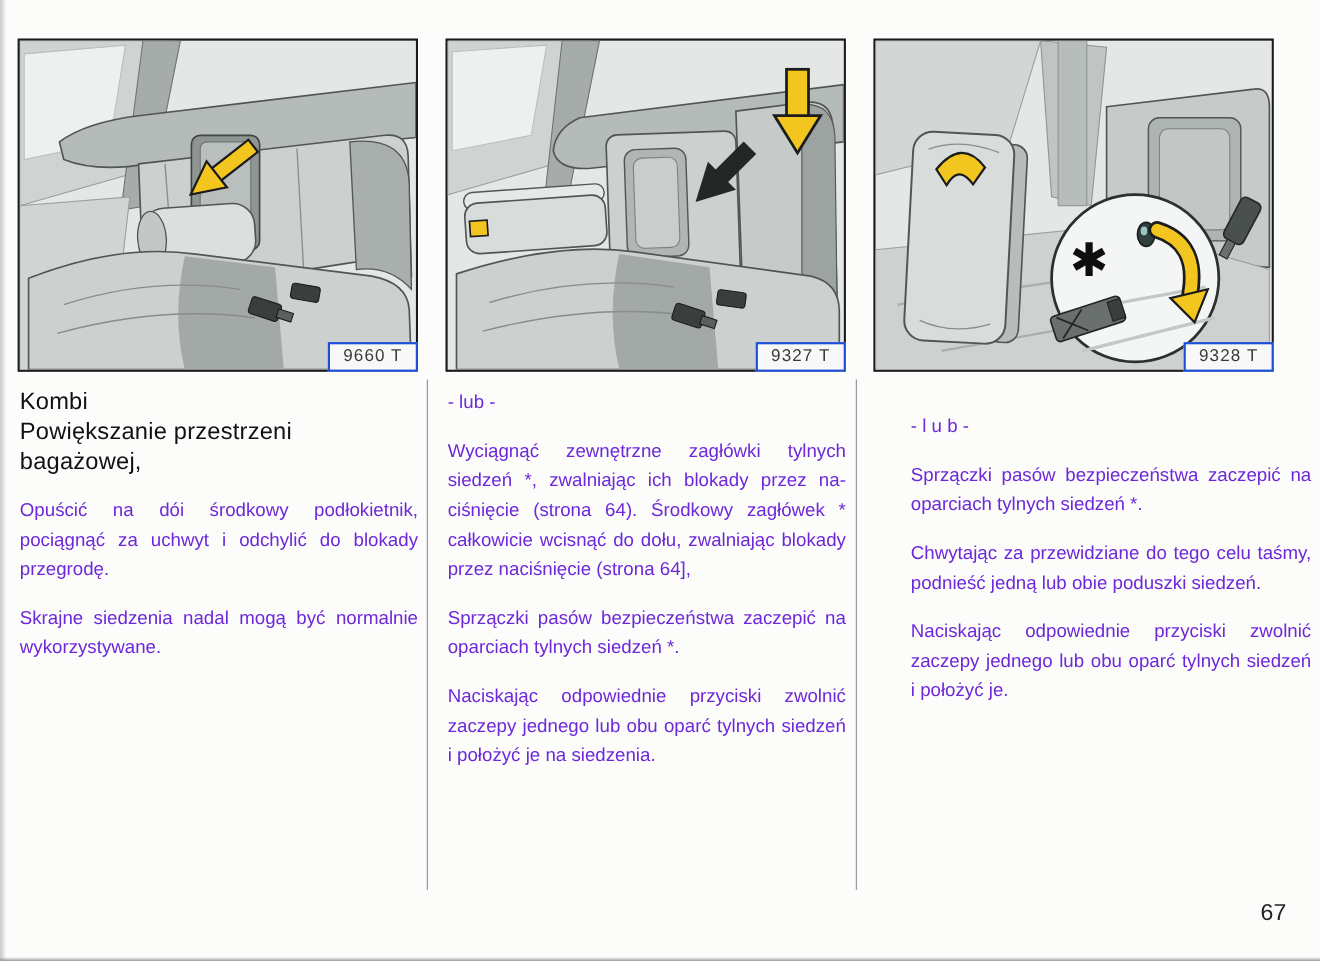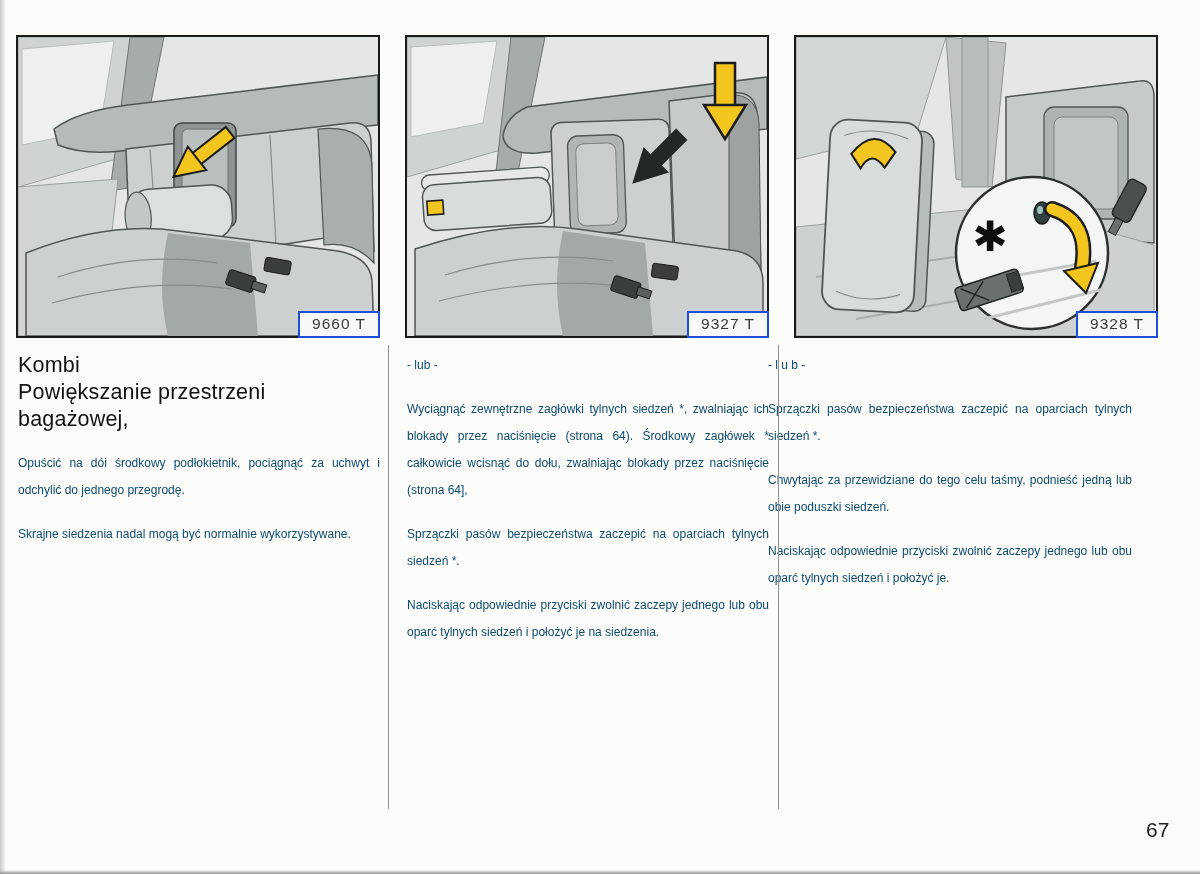--- a/index.html
+++ b/index.html
@@ -27,28 +27,28 @@
     padding:2px 12px 3px;font-size:15.5px;letter-spacing:1px;color:#3a3a3a;}
 
   #fig1{left:16px;}
   #fig2{left:405px;}
   #fig3{left:794px;}
 
   
   .textcol{position:absolute;top:352px;box-sizing:border-box;}
   #col1-text{left:18px;width:362px;}
   #col2-text{left:407px;width:362px;}
-  #col3-text{left:768px;width:364px;}
+  #col3-text{left:828px;width:364px;margin-top:22px;}
 
   h1{font-size:21.5px;font-weight:400;line-height:27px;margin:0 0 17px 0;
      letter-spacing:.2px;color:#111;}
   h1 span{display:block;}
   .lead{font-size:17.5px;line-height:27px;margin:0 0 0 0;}
-  .textcol p{font-size:12px;line-height:27px;margin:0 0 17px 0;
-     text-align:justify;hyphens:manual;color:#0c4a6e;}
+  .textcol p{font-size:17px;line-height:27px;margin:0 0 17px 0;
+     text-align:justify;hyphens:manual;color:#6d28d9;}
 
   
   .divider{position:absolute;top:345px;width:1px;height:464px;background:#8d9190;}
   #divider1{left:388px;}
   #divider2{left:778px;}
 
   .page-number{position:absolute;left:1146px;top:818px;font-size:21px;color:#222;}
 
   
 </style>
@@ -199,21 +199,21 @@
       </g>
     </svg>
     <div class="fig-label">9328 T</div>
   </div>
 
   <div class="textcol" id="col1-text">
     <h1>
       <span>Kombi</span>
       <span>Powiększanie przestrzeni bagażowej,</span>
     </h1>
-    <p>Opuścić na dói środkowy podłokietnik, pociągnąć za uchwyt i odchylić do jednego przegrodę.</p>
+    <p>Opuścić na dói środkowy podłokietnik, pociągnąć za uchwyt i odchylić do blokady przegrodę.</p>
     <p>Skrajne siedzenia nadal mogą być normal­nie wykorzystywane.</p>
   </div>
 
   <div class="textcol" id="col2-text">
     <p class="lead">- lub -</p>
     <p>Wyciągnąć zewnętrzne zagłówki tylnych siedzeń *, zwalniając ich blokady przez na­ciśnięcie (strona 64). Środkowy zagłówek * całkowicie wcisnąć do dołu, zwalniając blo­kady przez naciśnięcie (strona 64],</p>
     <p>Sprzączki pasów bezpieczeństwa zaczepić na oparciach tylnych siedzeń *.</p>
     <p>Naciskając odpowiednie przyciski zwolnić zaczepy jednego lub obu oparć tylnych sie­dzeń i położyć je na siedzenia.</p>
   </div>
 

